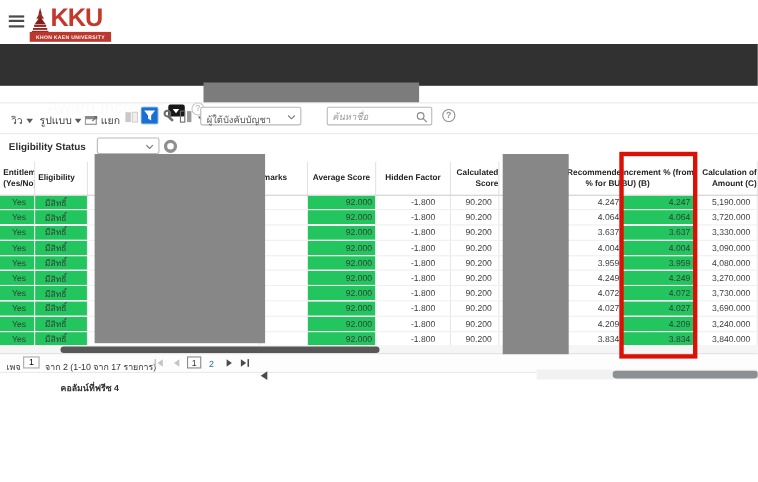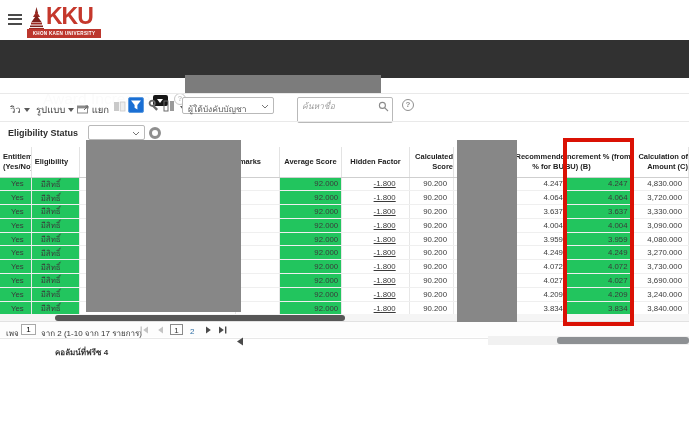--- a/index.html
+++ b/index.html
@@ -29,21 +29,21 @@
 
   
   .tb-item { position:absolute; top:102px; font-size:9.5px; color:#3f3f3f; cursor:pointer; white-space:nowrap; }
   .caret { display:inline-block; width:0; height:0; border-left:3.5px solid transparent; border-right:3.5px solid transparent;
            border-top:4px solid #5a5a5a; margin-left:3px; vertical-align:middle; }
   .icon-btn { position:absolute; cursor:pointer; }
   .filter-btn { position:absolute; left:128px; top:97px; width:16px; height:16px; background:#1a6fd4; border:1px solid #5d9be0; border-radius:2px; cursor:pointer; }
   .select-box { position:absolute; height:17px; border:1px solid #b9b9b9; border-radius:2px; background:#fff; font-size:8.5px; color:#555; cursor:pointer; }
   .select-box .val { position:absolute; left:5px; top:4px; white-space:nowrap; overflow:hidden; }
   .select-box .chev { position:absolute; right:4px; top:6px; }
-  .search-box { position:absolute; left:297px; top:97px; width:96px; height:26px; border:1px solid #b9b9b9; border-radius:2px; background:#fff; }
+  .search-box { position:absolute; left:297px; top:97px; width:96px; height:17px; border:1px solid #b9b9b9; border-radius:2px; background:#fff; }
   .search-box input { position:absolute; left:4px; top:1px; width:74px; height:13px; border:0; outline:none; font-size:8.5px; font-style:italic; color:#555; font-family:inherit; }
   .search-box input::placeholder { color:#9a9a9a; }
   .search-ic { position:absolute; right:3px; top:3px; }
 
   
   .elig-label { position:absolute; left:8px; top:128px; font-size:9px; font-weight:bold; color:#2e2e2e; }
   .go-ring { position:absolute; left:149px; top:127px; width:12px; height:12px; border:3.2px solid #8f8f8f; border-radius:50%; cursor:pointer; }
 
   
   .tablewrap { position:absolute; left:0; top:147px; width:689px; }
@@ -58,21 +58,21 @@
   .c6{width:44px;} .c7{width:61px;} .c8{width:49px;} .c9{width:68px;} .c10{width:55px;}
   th.c0, td.c0 { text-align:left; padding-left:3px; }
   td.c0 { padding-left:11px; }
   th.c1 { text-align:left; padding-left:3px; }
   td.c1 { padding-left:9px; }
   th.c3 { text-align:left; } th.c3 span { position:relative; margin-left:-7px; }
   th.c4, th.c5 { text-align:center; }
   th.c6, th.c8, th.c10 { text-align:right; padding-right:0; }
   th.c9 { text-align:left;margin-left:44px; }
   td.c4 { text-align:right; padding-right:3px; }
-  td.c5 { text-align:right; padding-right:13px;text-decoration:underline; }
+  td.c5 { text-align:right; padding-right:13px; }
   td.c6 { text-align:right; padding-right:6px; }
   td.c8 { text-align:right; padding-right:1px; }
   td.c9 { text-align:right; padding-right:5px; }
   td.c10 { text-align:right; padding-right:6px; }
   td.hl { background:#22c55e; }
 
   
   .redact { position:absolute; background:#878787; z-index:4; }
   .redact-top { left:185px; top:75px; width:196px; height:18px; background:#7c7c7c; }
   .redact-name { left:86px; top:140px; width:155px; height:172px; }
@@ -207,21 +207,21 @@
             <td class="c0 hl">Yes</td>
             <td class="c1 hl">มีสิทธิ์</td>
             <td class="c2"></td>
             <td class="c3"></td>
             <td class="c4 hl">92.000</td>
             <td class="c5">-1.800</td>
             <td class="c6">90.200</td>
             <td class="c7"></td>
             <td class="c8">4.247</td>
             <td class="c9 hl">4.247</td>
-            <td class="c10">4,830.000</td>
+            <td class="c10">5,190.000</td>
           </tr>
           <tr>
             <td class="c0 hl">Yes</td>
             <td class="c1 hl">มีสิทธิ์</td>
             <td class="c2"></td>
             <td class="c3"></td>
             <td class="c4 hl">92.000</td>
             <td class="c5">-1.800</td>
             <td class="c6">90.200</td>
             <td class="c7"></td>

